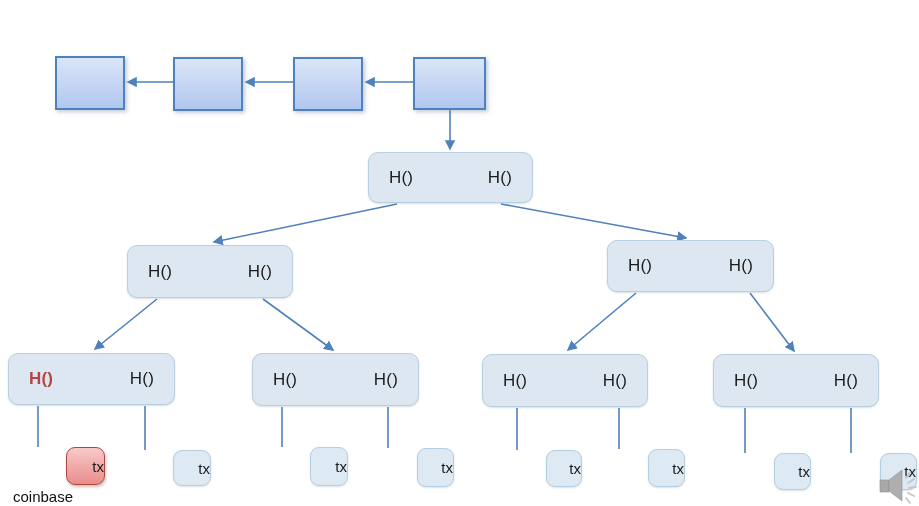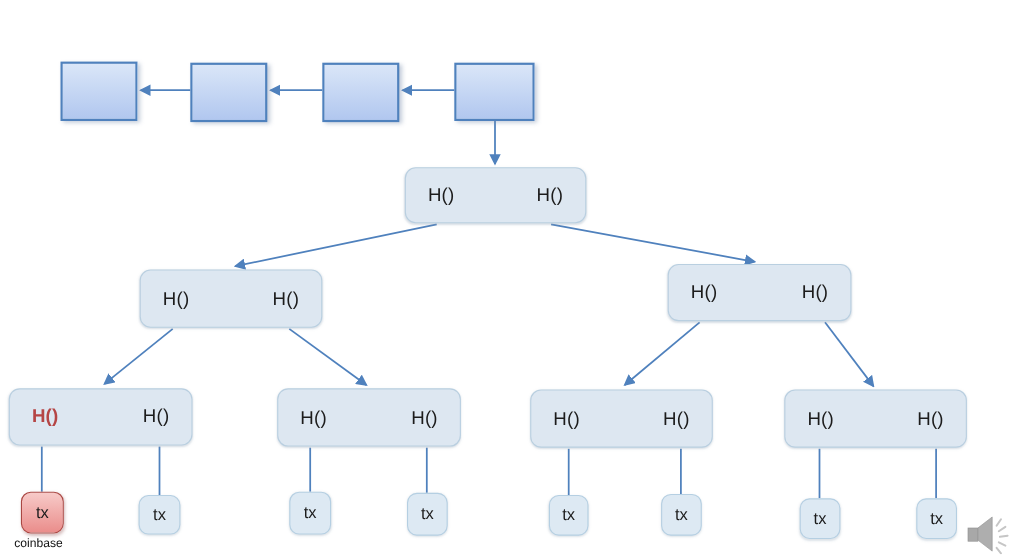--- a/index.html
+++ b/index.html
@@ -19,31 +19,31 @@
 
   .hash-node{position:absolute;box-sizing:border-box;display:flex;align-items:center;
     justify-content:space-between;padding:0 20px;
     background:var(--hash-node-fill,#dde7f1);
     border:1.5px solid var(--hash-node-border,#b9cfe0);
     border-radius:10px;font-size:17px;letter-spacing:.2px;
     box-shadow:0 1px 2px rgba(140,160,180,.35);}
   .h-label{color:#1c1c1c;}
   .h-red{color:var(--highlight-red,#b54545);font-weight:bold;}
 
-  .tx-box{position:absolute;box-sizing:border-box;display:flex;align-items:center;justify-content:center;
+  .tx-box{position:absolute;box-sizing:border-box;display:flex;align-items:center;justify-content:flex-end;
     background:var(--tx-fill,#dde9f3);
     border:1.5px solid var(--tx-border,#b5cfe2);
     border-radius:9px;font-size:15px;
-    box-shadow:0 1px 2px rgba(140,160,180,.3);}
+    box-shadow:0 1px 2px rgba(140,160,180,.3);margin-left:47px;}
   .tx-box.coinbase{
     background:linear-gradient(180deg,var(--coinbase-top,#f7cac8) 0%,var(--coinbase-bottom,#ea8d8b) 100%);
     border:1.5px solid var(--coinbase-border,#aa4743);
     box-shadow:1px 2px 3px rgba(150,90,90,.4);}
 
-  .caption{position:absolute;font-size:11px;color:#111;}
+  .caption{position:absolute;font-size:15px;color:#111;}
 
   .speaker{position:absolute;left:879px;top:468px;width:40px;height:36px;cursor:pointer;}
 </style>
 </head>
 <body>
 
 <div id="canvas">
 
   <svg class="overlay">
     <defs>

